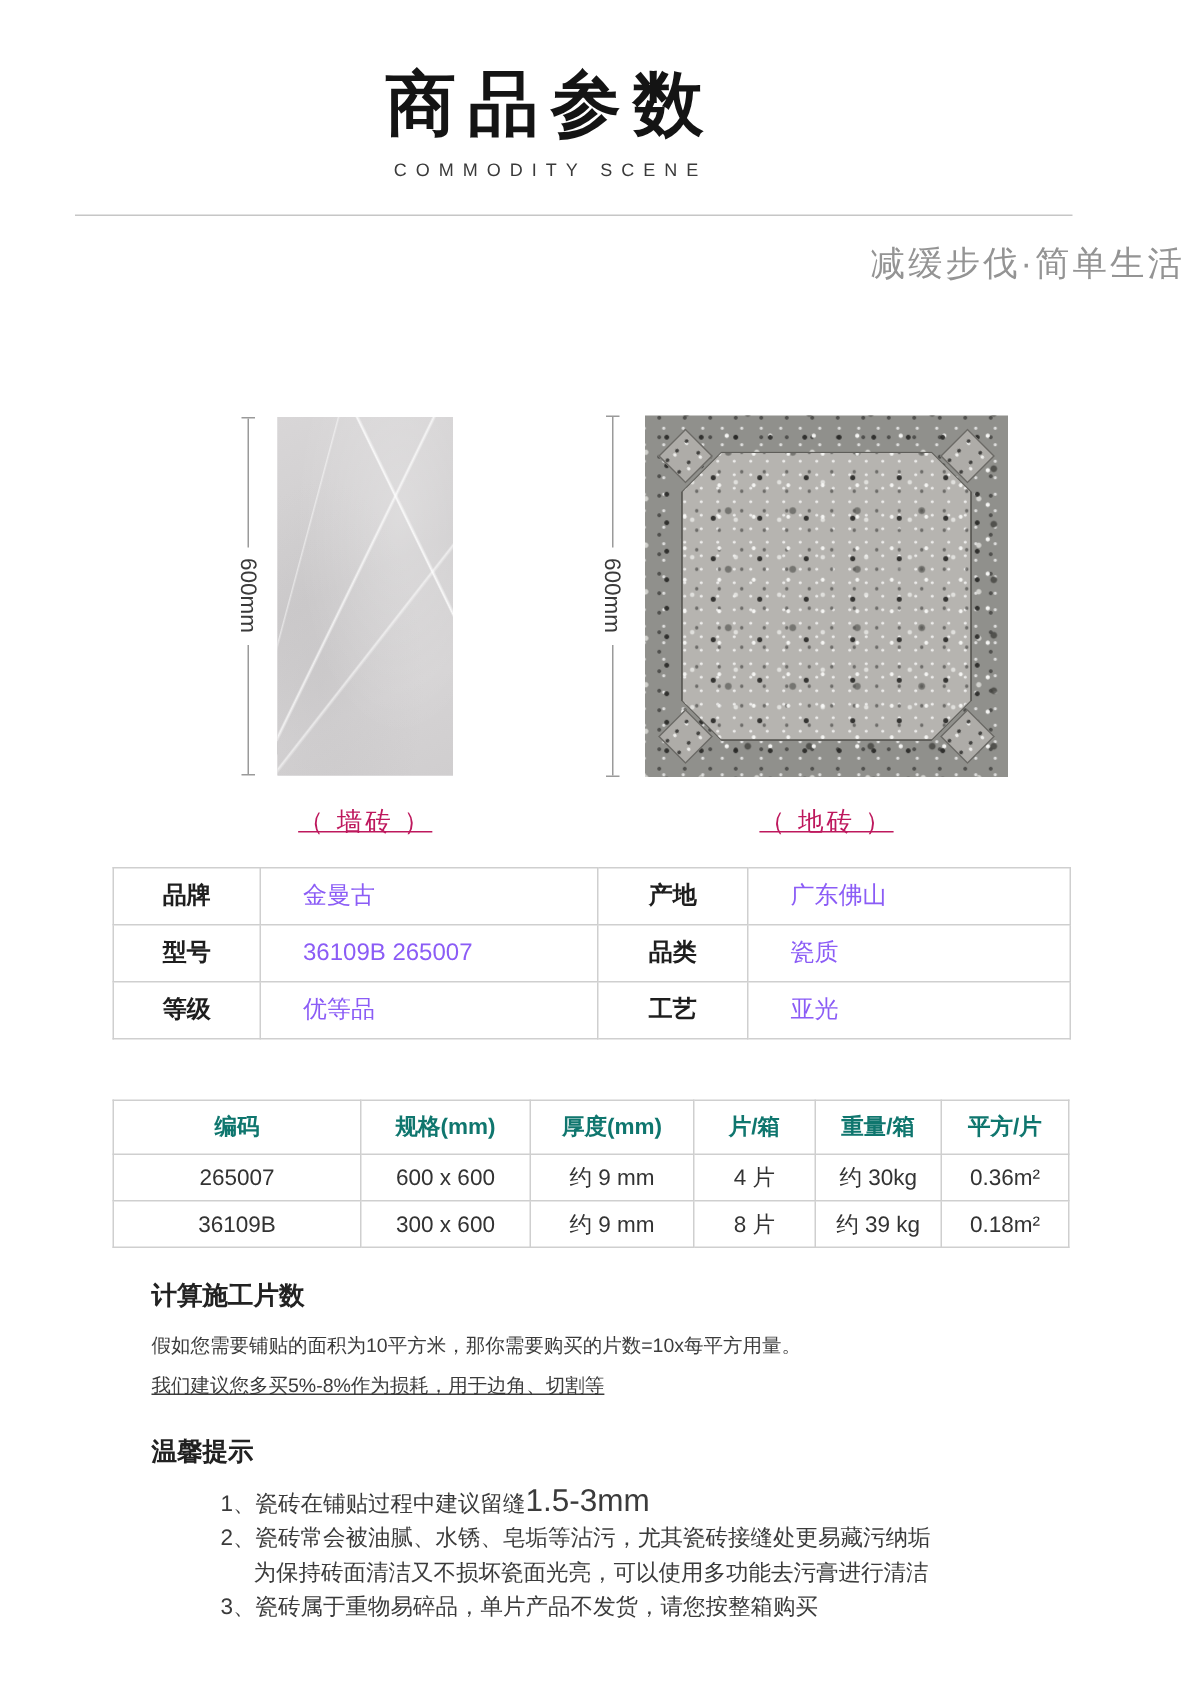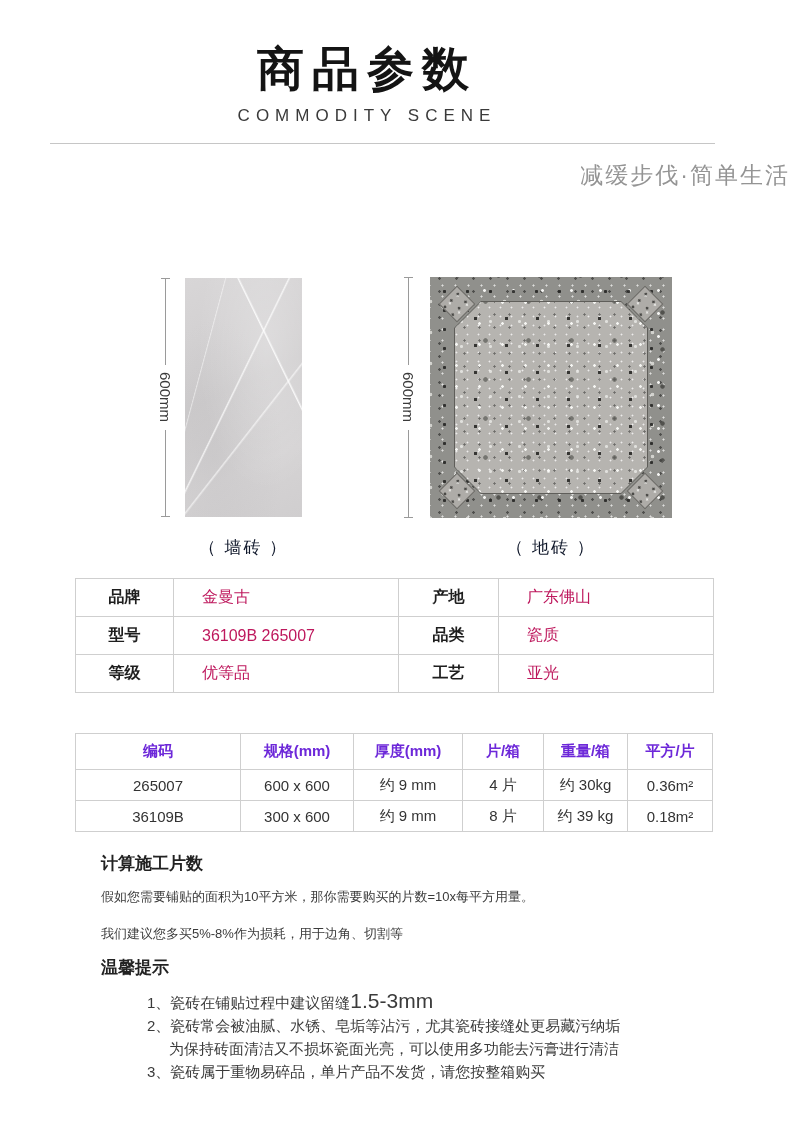--- a/index.html
+++ b/index.html
@@ -6,21 +6,21 @@
   .page{
     position:relative;
     width:790px;height:1126px;
     background:#ffffff;
     font-family:"Liberation Sans","DejaVu Sans",sans-serif;
     overflow:hidden;
   }
   
   .hdr{position:absolute;top:42px;left:0;width:734px;text-align:center;}
   .title{font-size:47px;line-height:54px;font-weight:600;letter-spacing:8px;color:#141414;margin:0;}
-  .sub-en{font-size:17px;letter-spacing:6px;color:#3a3a3a;margin-top:10px;}
+  .sub-en{font-size:12px;letter-spacing:6px;color:#3a3a3a;margin-top:10px;}
   .divider{position:absolute;top:143px;left:50px;width:665px;height:1px;background:#c6c6c6;}
   .slogan{position:absolute;top:160px;left:0;width:790px;text-align:right;
           font-size:23px;letter-spacing:2px;color:#949494;}
 
   
   .tiles{position:absolute;top:240px;left:0;width:790px;height:330px;}
   .dim-h{position:absolute;display:flex;align-items:center;height:16px;}
   .dim-v{position:absolute;display:flex;flex-direction:column;align-items:center;width:16px;}
   .tick-v{width:1px;height:9px;background:#9a9a9a;}
   .tick-h{width:9px;height:1px;background:#9a9a9a;}
@@ -79,32 +79,32 @@
     background-color:#aeaca8;
     background-image:
       radial-gradient(circle, rgba(40,40,38,.8) 1px, transparent 1.5px),
       radial-gradient(circle, rgba(250,250,248,.85) .9px, transparent 1.4px);
     background-size:11px 9px,13px 11px;
     border:1px solid #6b6a66;
     box-sizing:border-box;z-index:2;
   }
   .dm-tl{left:14px;top:14px;} .dm-tr{left:202px;top:14px;}
   .dm-bl{left:14px;top:201px;} .dm-br{left:202px;top:201px;}
-  .caption{position:absolute;top:296px;font-size:17px;letter-spacing:2px;color:#0f172a;text-align:center;}
+  .caption{position:absolute;top:296px;font-size:17px;letter-spacing:2px;color:#be185d;text-align:center;text-decoration:underline;}
   .cap-wall{left:185px;width:117px;} .cap-floor{left:430px;width:242px;text-align:center;}
 
   
   table{border-collapse:collapse;table-layout:fixed;}
   td,th{border:1px solid #cfcfcf;box-sizing:border-box;}
   .info-table{position:absolute;top:578px;left:75px;width:638px;}
   .info-table td{height:38px;font-size:16px;}
   .info-table .lab{font-weight:bold;text-align:center;color:#1e1e1e;}
-  .info-table .val{color:#be185d;padding-left:28px;text-align:left;}
+  .info-table .val{color:#8b5cf6;padding-left:28px;text-align:left;}
   .spec-table{position:absolute;top:733px;left:75px;width:637px;}
-  .spec-table th{height:36px;font-size:15px;font-weight:bold;color:#6d28d9;text-align:center;}
+  .spec-table th{height:36px;font-size:15px;font-weight:bold;color:#0f766e;text-align:center;}
   .spec-table td{height:31px;font-size:15px;color:#333;text-align:center;}
 
   
   .calc{position:absolute;top:852px;left:101px;width:610px;}
   .note-h{font-size:17px;font-weight:bold;color:#222;margin:0;}
   .calc p{font-size:13px;color:#3b3b3b;line-height:27px;margin:8px 0 0 0;}
   .tips{position:absolute;top:956px;left:101px;width:620px;}
   .tips .lines{margin-top:11px;font-size:15px;color:#3b3b3b;line-height:22px;margin-left:46px;}
   .tips .line{margin:0 0 1px 0;}
   .tips .big{font-size:21px;line-height:22px;}
@@ -231,21 +231,21 @@
         <td>8 片</td>
         <td>约 39 kg</td>
         <td>0.18m²</td>
       </tr>
     </tbody>
   </table>
 
   <div class="calc">
     <h3 class="note-h">计算施工片数</h3>
     <p>假如您需要铺贴的面积为10平方米，那你需要购买的片数=10x每平方用量。</p>
-    <p style="margin-top:10px;">我们建议您多买5%-8%作为损耗，用于边角、切割等</p>
+    <p style="margin-top:0;text-decoration:underline;">我们建议您多买5%-8%作为损耗，用于边角、切割等</p>
   </div>
 
   <div class="tips">
     <h3 class="note-h">温馨提示</h3>
     <div class="lines">
       <p class="line"><span>1、瓷砖在铺贴过程中建议留缝</span><span class="big">1.5-3mm</span></p>
       <p class="line">2、瓷砖常会被油腻、水锈、皂垢等沾污，尤其瓷砖接缝处更易藏污纳垢</p>
       <p class="line indent">为保持砖面清洁又不损坏瓷面光亮，可以使用多功能去污膏进行清洁</p>
       <p class="line">3、瓷砖属于重物易碎品，单片产品不发货，请您按整箱购买</p>
     </div>

